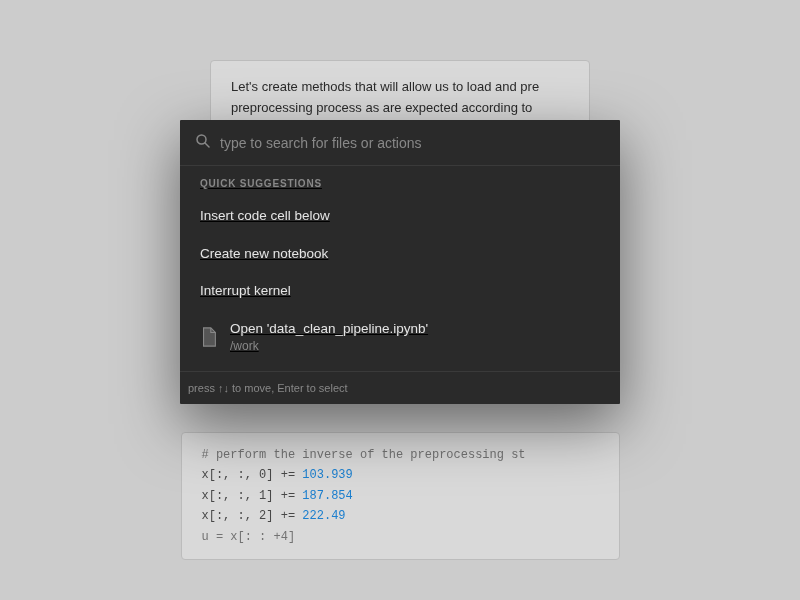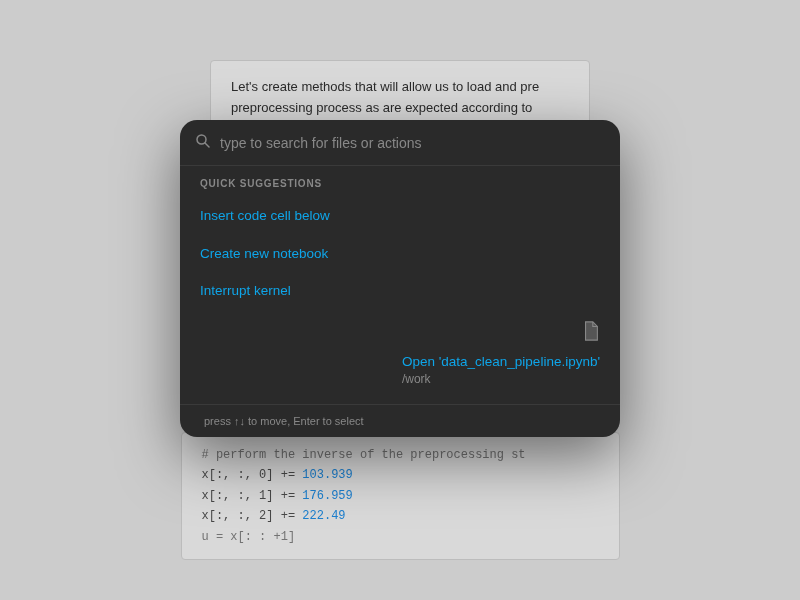--- a/index.html
+++ b/index.html
@@ -75,21 +75,21 @@
     }
 
     
     .command-palette {
       position: absolute;
       top: 120px;
       left: 50%;
       transform: translateX(-50%);
       width: 440px;
       background: #2a2a2a;
-      border-radius: 17px;
+      border-radius: 1px;
       box-shadow: 0 20px 60px rgba(0,0,0,0.5);
       overflow: hidden;
       z-index: 10;
     }
 
     .search-bar {
       display: flex;
       align-items: center;
       padding: 14px 16px;
       border-bottom: 1px solid #3a3a3a;
@@ -110,90 +110,90 @@
       font-size: 14px;
       flex: 1;
       font-family: -apple-system, BlinkMacSystemFont, 'Segoe UI', sans-serif;
     }
 
     .search-input::placeholder {
       color: #888;
     }
 
     .suggestions-section {
-      padding: 12px 0 8px 0;
+      padding: 12px 8px 8px 0;
+      text-decoration: underline;
     }
 
     .section-label {
       font-size: 10px;
       font-weight: 600;
       letter-spacing: 0.08em;
       color: #888;
       padding: 0 20px 8px 20px;
       text-transform: uppercase;
     }
 
     .suggestion-item {
       display: flex;
       align-items: flex-start;
       padding: 10px 20px;
       cursor: pointer;
       gap: 12px;
     }
 
     .suggestion-item.has-icon {
-      align-items: flex-end;
-      flex-direction: column;
+      align-items: center;
     }
 
     .suggestion-text {
       font-size: 13.5px;
-      color: #0ea5e9;
+      color: #e5e5e5;
       line-height: 1.3;
     }
 
     .suggestion-subtext {
       font-size: 12px;
       color: #888;
       margin-top: 2px;
     }
 
     .file-icon {
       width: 18px;
       height: 20px;
       flex-shrink: 0;
       margin-top: 1px;
     }
 
     .footer-bar {
       border-top: 1px solid #3a3a3a;
-      padding: 10px 24px;
+      padding: 10px 8px;
       display: flex;
       align-items: center;
       gap: 4px;
     }
 
     .footer-text {
       font-size: 11px;
       color: #888;
     }
   </style>
 </head>
 <body>
 
 <div class="notebook-bg">
   <div class="notebook-cell-top">
     <span>Let's create methods that will allow us to load and pre preprocessing process as are expected according to</span>
   </div>
   <div class="notebook-cell-bottom">
     <div style="color:#888;"># perform the inverse of the preprocessing st</div>
     <div>x[:, :, 0] += <span class="code-blue">103.939</span></div>
-    <div>x[:, :, 1] += <span class="code-blue">176.959</span></div>
+    <div>x[:, :, 1] += <span class="code-blue">187.854</span></div>
     <div>x[:, :, 2] += <span class="code-blue">222.49</span></div>
-    <div style="color:#888;">u = x[: : +1]</div>
+    <div style="color:#888;">u = x[: : +4]</div>
   </div>
 </div>
 
 <div class="overlay"></div>
 
 <div class="command-palette">
 
   <div class="search-bar">
     <span class="search-icon-wrapper">
       <svg width="14" height="14" viewBox="0 0 14 14" fill="none">

